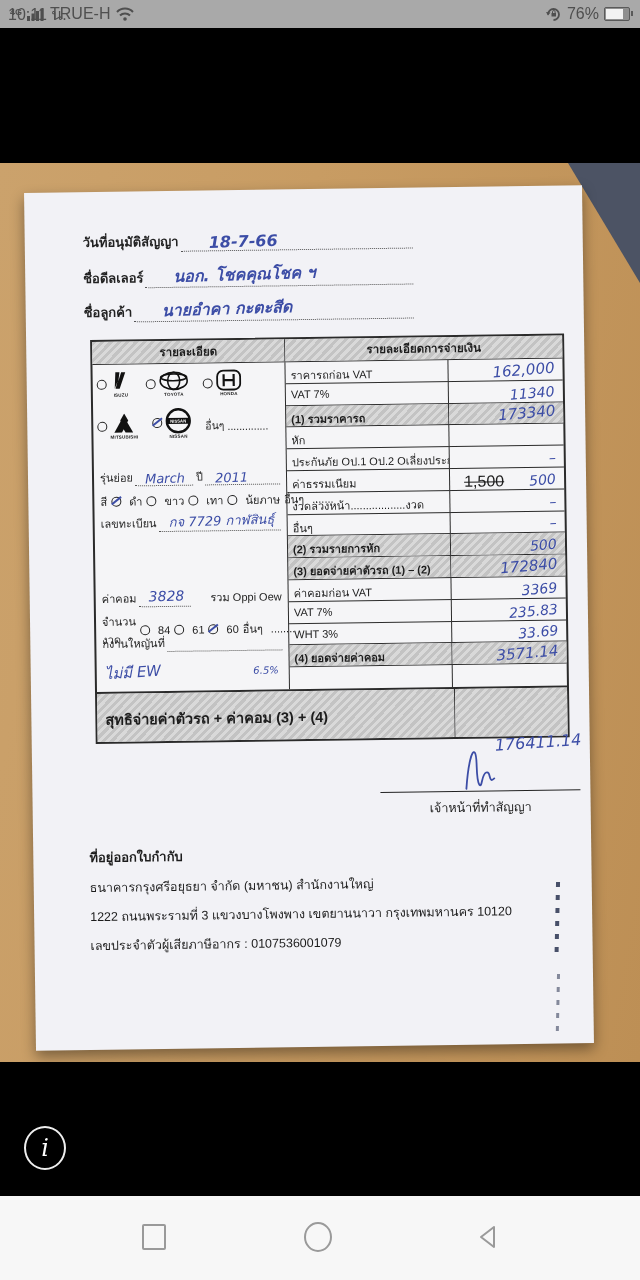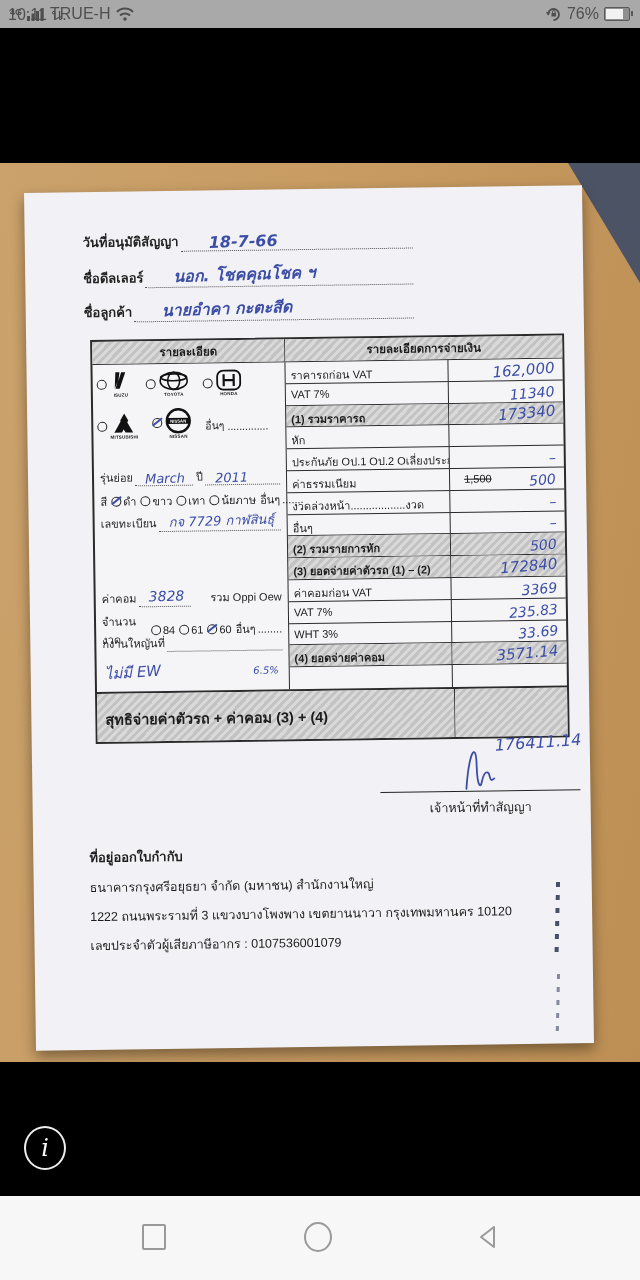--- a/index.html
+++ b/index.html
@@ -63,21 +63,21 @@
   .brand-row{display:flex;align-items:flex-end;gap:14px;margin-bottom:10px;}
   .brand{display:flex;align-items:center;gap:3px;}
   .cb{width:8px;height:8px;border:1.2px solid #222;border-radius:50%;display:inline-block;position:relative;flex:none;}
   .cb.checked::after{content:"";position:absolute;left:-2px;top:2px;width:12px;height:1.8px;background:#3c4da6;
     transform:rotate(-38deg);}
   .brandbox{display:flex;flex-direction:column;align-items:center;line-height:1;}
   .brandname{font-size:4.5px;font-weight:bold;letter-spacing:.2px;margin-top:1px;}
   .lfield{position:absolute;left:6px;right:6px;display:flex;font-size:11px;color:#222;}
   .lfield .fdots{border-bottom:1.2px dotted #555;}
   .lfield .fdots .hw{font-size:13px;left:10px;}
-  .opt{display:flex;align-items:center;gap:2px;margin-left:4px;white-space:nowrap;text-align:center;}
+  .opt{display:flex;align-items:center;gap:8px;margin-left:4px;white-space:nowrap;text-align:center;}
   .lnote{position:absolute;font-size:15px;}
 
   
   .sigblock{position:absolute;left:348px;top:560px;width:200px;text-align:center;}
   .sigline{border-top:1.5px solid #222;margin-top:44px;}
   .siglabel{font-size:12.5px;color:#222;margin-top:6px;}
   .sig-svg{position:absolute;left:68px;top:-2px;}
   .addr{position:absolute;left:56px;top:655px;color:#1d1d1d;}
   .addr-title{font-size:13px;font-weight:bold;margin-bottom:10px;}
   .addr-line{font-size:12.5px;margin-bottom:9px;}
@@ -327,21 +327,21 @@
             </div>
           <div class="trow">
               <div class="lbl">ประกันภัย Oป.1 Oป.2 Oเลี่ยงประกัน</div>
               <div class="val">
                 <span class="hw">–</span>
               </div>
             </div>
           <div class="trow">
               <div class="lbl">ค่าธรรมเนียม</div>
               <div class="val">
-                <span class="printed" style="position:absolute;left:14px;top:4px;font-size:11px">1,500</span>
+                <span class="printed" style="position:absolute;left:14px;top:4px;font-size:16px">1,500</span>
                 <span class="hw">500</span>
               </div>
             </div>
           <div class="trow">
               <div class="lbl">งวดล่วงหน้า..................งวด</div>
               <div class="val">
                 <span class="hw">–</span>
               </div>
             </div>
           <div class="trow">

